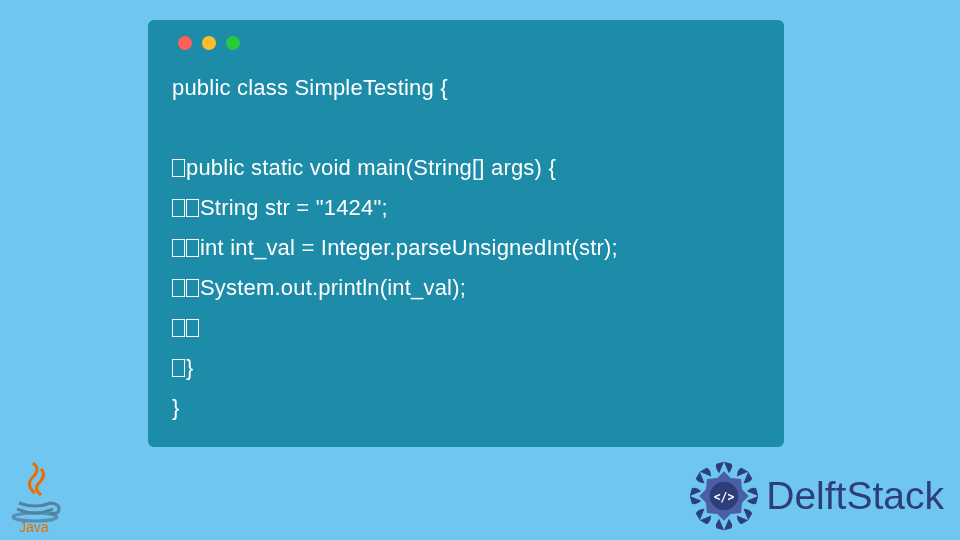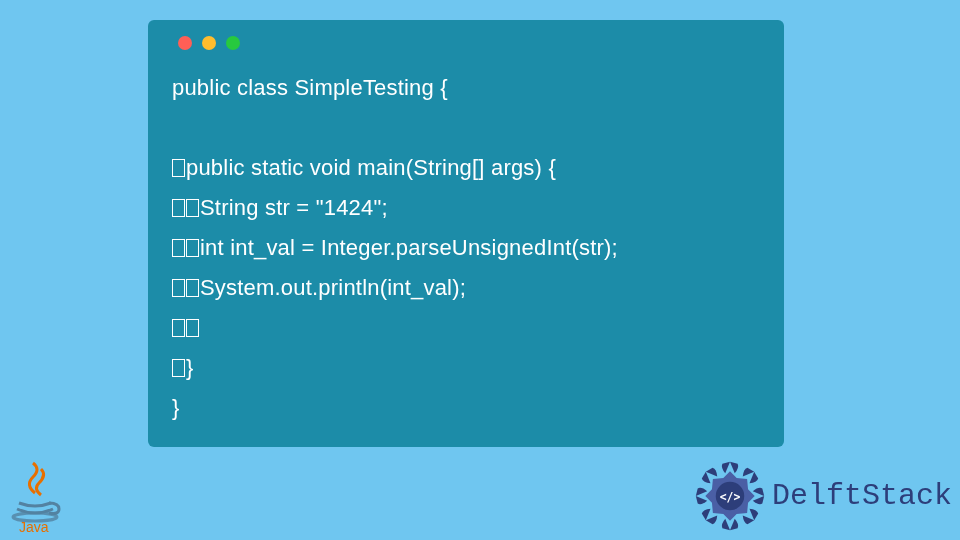--- a/index.html
+++ b/index.html
@@ -83,25 +83,25 @@
       right: 0px;
       display: flex;
       align-items: center;
       gap: 4px;
     }
     .delft-mandala {
       width: 76px;
       height: 76px;
     }
     .delft-text {
-      font-family: Liberation Mono, monospace;
-      font-size: 30px;
+      font-family: Liberation Sans, sans-serif;
+      font-size: 39px;
       color: #2d3e7a;
       font-weight: 400;
-      margin-right: 8px;
+      margin-right: 16px;
     }
   </style>
 </head>
 <body>
 
 <div class="code-window">
   <div class="window-controls">
     <div class="dot dot-red"></div>
     <div class="dot dot-yellow"></div>
     <div class="dot dot-green"></div>

